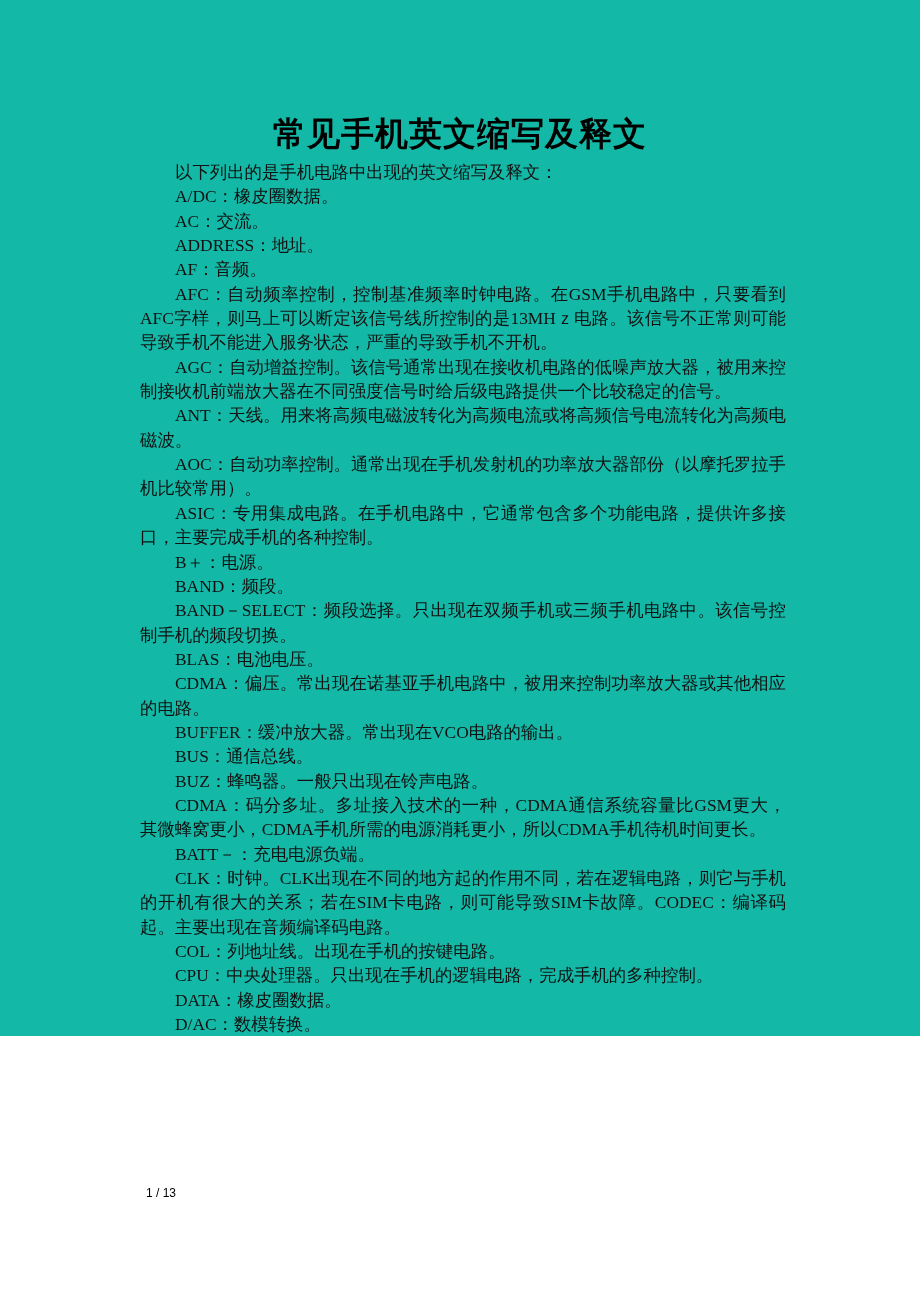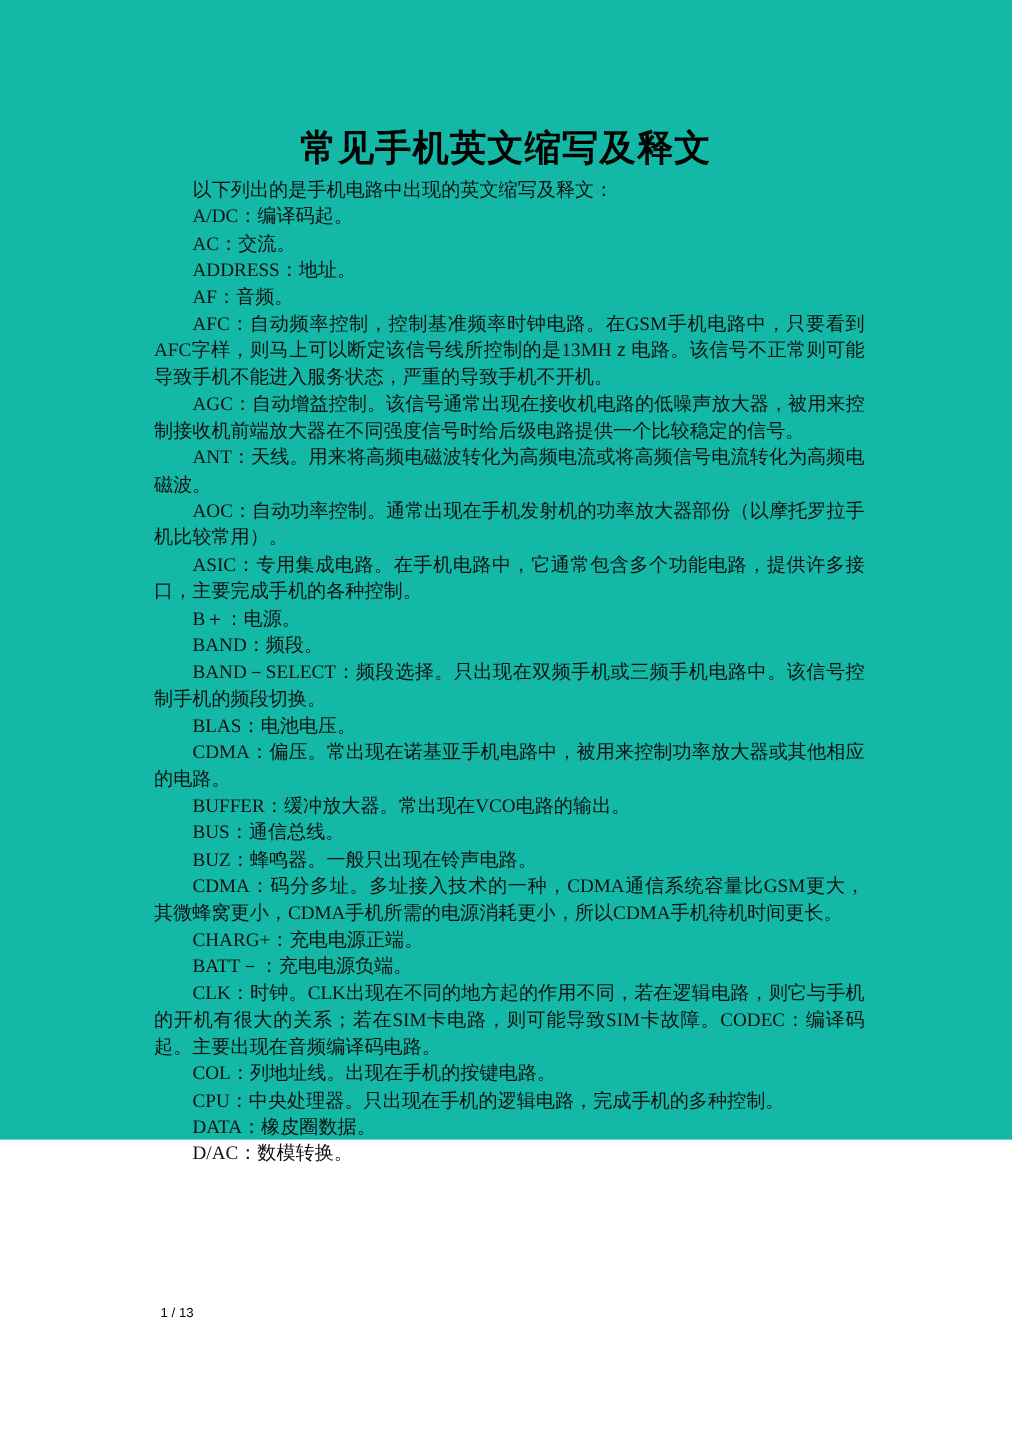--- a/index.html
+++ b/index.html
@@ -26,39 +26,38 @@
     font-size: 12px; font-weight: normal; color: #000;
   }
 </style>
 </head>
 <body>
 
 <div class="page">
   <div class="title">常见手机英文缩写及释文</div>
   <div class="body">
     <p class="para">以下列出的是手机电路中出现的英文缩写及释文：</p>
-    <p class="para">A/DC：编译码起。</p>
+    <p class="para">A/DC：橡皮圈数据。</p>
     <p class="para">AC：交流。</p>
     <p class="para">ADDRESS：地址。</p>
     <p class="para">AF：音频。</p>
     <p class="para">AFC：自动频率控制，控制基准频率时钟电路。在GSM手机电路中，只要看到AFC字样，则马上可以断定该信号线所控制的是13MHｚ电路。该信号不正常则可能导致手机不能进入服务状态，严重的导致手机不开机。</p>
     <p class="para">AGC：自动增益控制。该信号通常出现在接收机电路的低噪声放大器，被用来控制接收机前端放大器在不同强度信号时给后级电路提供一个比较稳定的信号。</p>
     <p class="para">ANT：天线。用来将高频电磁波转化为高频电流或将高频信号电流转化为高频电磁波。</p>
     <p class="para">AOC：自动功率控制。通常出现在手机发射机的功率放大器部份（以摩托罗拉手机比较常用）。</p>
     <p class="para">ASIC：专用集成电路。在手机电路中，它通常包含多个功能电路，提供许多接口，主要完成手机的各种控制。</p>
     <p class="para">B＋：电源。</p>
     <p class="para">BAND：频段。</p>
     <p class="para">BAND－SELECT：频段选择。只出现在双频手机或三频手机电路中。该信号控制手机的频段切换。</p>
     <p class="para">BLAS：电池电压。</p>
     <p class="para">CDMA：偏压。常出现在诺基亚手机电路中，被用来控制功率放大器或其他相应的电路。</p>
     <p class="para">BUFFER：缓冲放大器。常出现在VCO电路的输出。</p>
     <p class="para">BUS：通信总线。</p>
     <p class="para">BUZ：蜂鸣器。一般只出现在铃声电路。</p>
     <p class="para">CDMA：码分多址。多址接入技术的一种，CDMA通信系统容量比GSM更大，其微蜂窝更小，CDMA手机所需的电源消耗更小，所以CDMA手机待机时间更长。</p>
-    <p class="para">CHARG+：充电电源正端。</p>
     <p class="para">BATT－：充电电源负端。</p>
     <p class="para">CLK：时钟。CLK出现在不同的地方起的作用不同，若在逻辑电路，则它与手机的开机有很大的关系；若在SIM卡电路，则可能导致SIM卡故障。CODEC：编译码起。主要出现在音频编译码电路。</p>
     <p class="para">COL：列地址线。出现在手机的按键电路。</p>
     <p class="para">CPU：中央处理器。只出现在手机的逻辑电路，完成手机的多种控制。</p>
     <p class="para">DATA：橡皮圈数据。</p>
     <p class="para">D/AC：数模转换。</p>
   </div>
   <div class="footer">1 / 13</div>
 </div>
 

